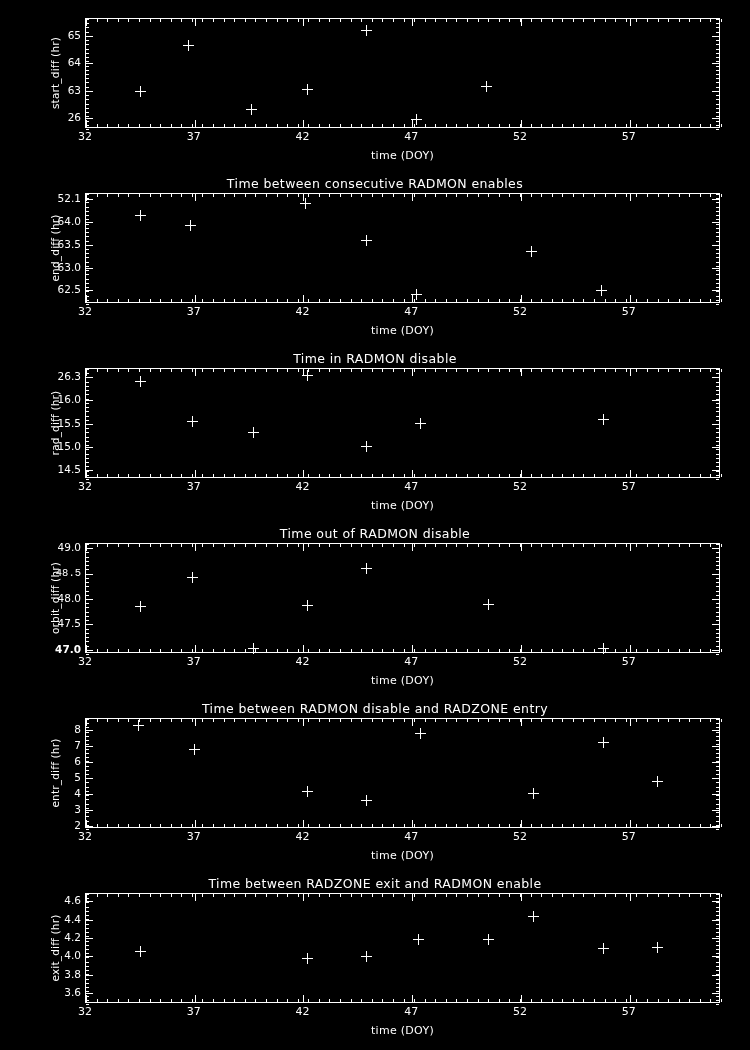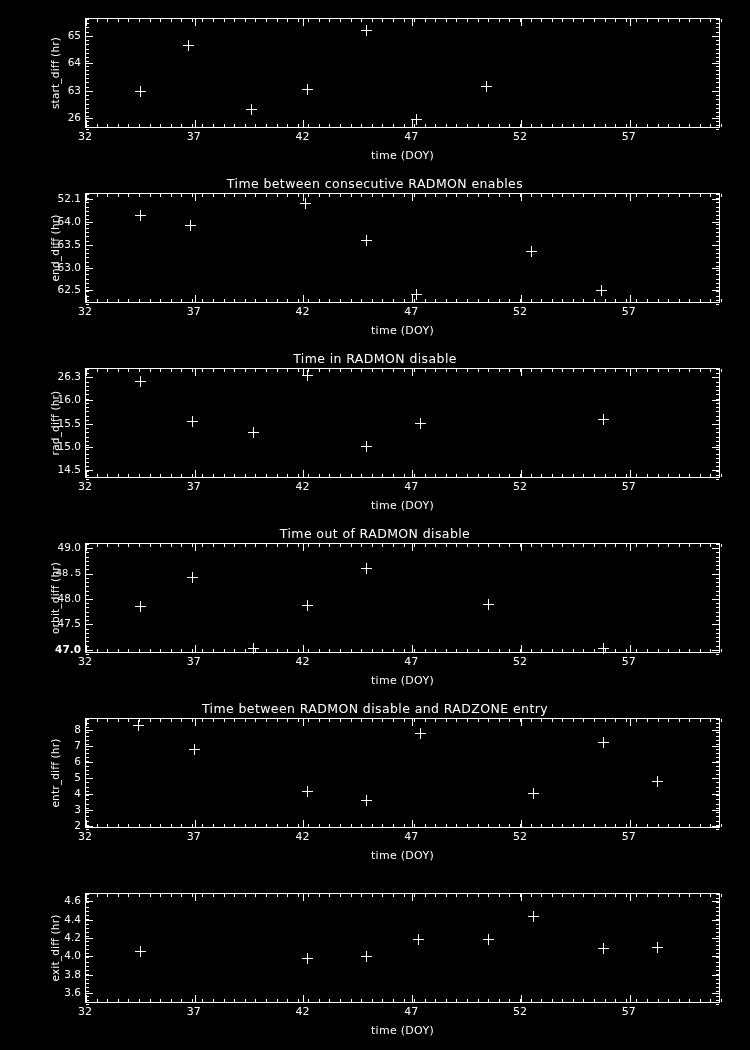--- a/index.html
+++ b/index.html
@@ -1275,20 +1275,21 @@
       <div class="xtick-wrap">
         <div class="xtick-label" style="left: 0px;">32</div>
         <div class="xtick-label" style="left: 108.733px;">37</div>
         <div class="xtick-label" style="left: 217.466px;">42</div>
         <div class="xtick-label" style="left: 326.199px;">47</div>
         <div class="xtick-label" style="left: 434.932px;">52</div>
         <div class="xtick-label" style="left: 543.664px;">57</div>
       </div>
     </div>
     <div class="panel" style="top: 875px;">
+      <div class="panel-title">Time between RADZONE exit and RADMON enable</div>
       <div class="ylabel">
         <span>exit_diff (hr)</span>
       </div>
       <div class="xlabel">time (DOY)</div>
       <div class="plotbox">
         <div class="tick" style="left: 0px; width: 1px; height: 3px; top: 0px;"></div>
         <div class="tick" style="left: 0px; width: 1px; height: 3px; bottom: 0px;"></div>
         <div class="tick" style="left: 10.5833px; width: 1px; height: 3px; top: 0px;"></div>
         <div class="tick" style="left: 10.5833px; width: 1px; height: 3px; bottom: 0px;"></div>
         <div class="tick" style="left: 21.1667px; width: 1px; height: 3px; top: 0px;"></div>

